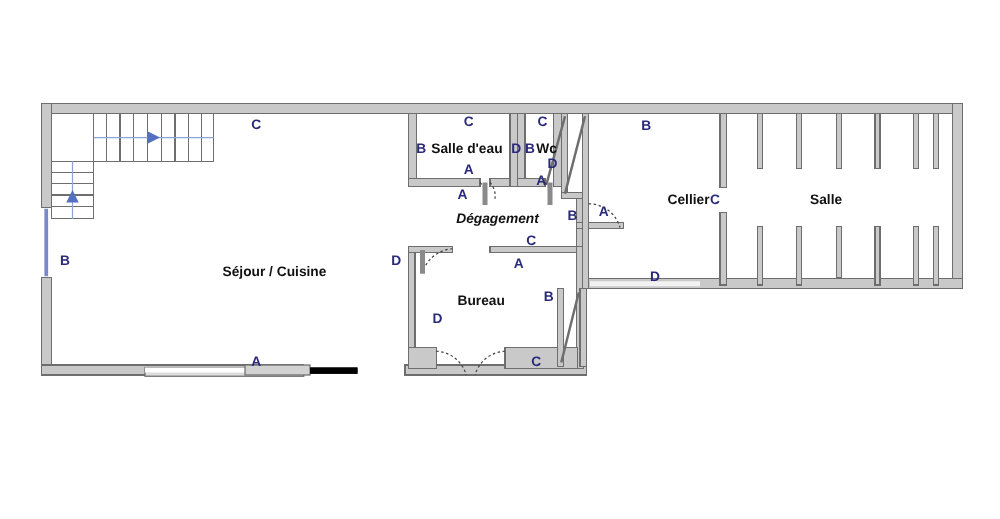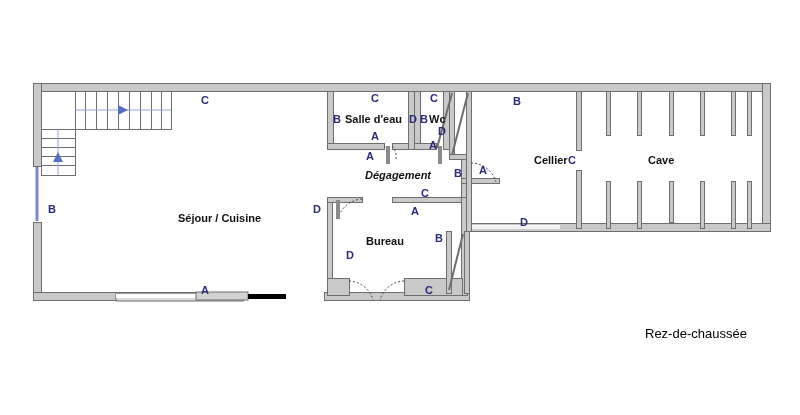--- a/index.html
+++ b/index.html
@@ -186,21 +186,21 @@
 
   
 
   
   <div class="room-name" style="left:178px; top:213px;">Séjour / Cuisine</div>
   <div class="room-name" style="left:365px; top:170px;font-style:italic;">Dégagement</div>
   <div class="room-name" style="left:345px; top:114px;">Salle d'eau</div>
   <div class="room-name" style="left:429px; top:114px;">Wc</div>
   <div class="room-name" style="left:366px; top:236px;">Bureau</div>
   <div class="room-name" style="left:512px; top:155px;margin-left:22px;">Cellier</div>
-  <div class="room-name" style="left:648px; top:155px;">Cave</div>
+  <div class="room-name" style="left:648px; top:155px;">Salle</div>
 
   
   <div class="lbl" style="left:201px; top:95px;">C</div>
   <div class="lbl" style="left:48px;  top:204px;">B</div>
   <div class="lbl" style="left:201px; top:285px;">A</div>
 
   <div class="lbl" style="left:371px; top:93px;">C</div>
   <div class="lbl" style="left:333px; top:114px;">B</div>
   <div class="lbl" style="left:409px; top:114px;">D</div>
   <div class="lbl" style="left:371px; top:131px;">A</div>
@@ -219,15 +219,14 @@
   <div class="lbl" style="left:411px; top:206px;">A</div>
   <div class="lbl" style="left:346px; top:250px;">D</div>
   <div class="lbl" style="left:435px; top:233px;">B</div>
   <div class="lbl" style="left:425px; top:285px;">C</div>
 
   <div class="lbl" style="left:513px; top:96px;">B</div>
   <div class="lbl" style="left:568px; top:155px;">C</div>
   <div class="lbl" style="left:520px; top:217px;">D</div>
 
   
-  <div class="caption" style="left:645px; top:326px;">Rez-de-chaussée</div>
 
 </div>
 
 </body></html>

